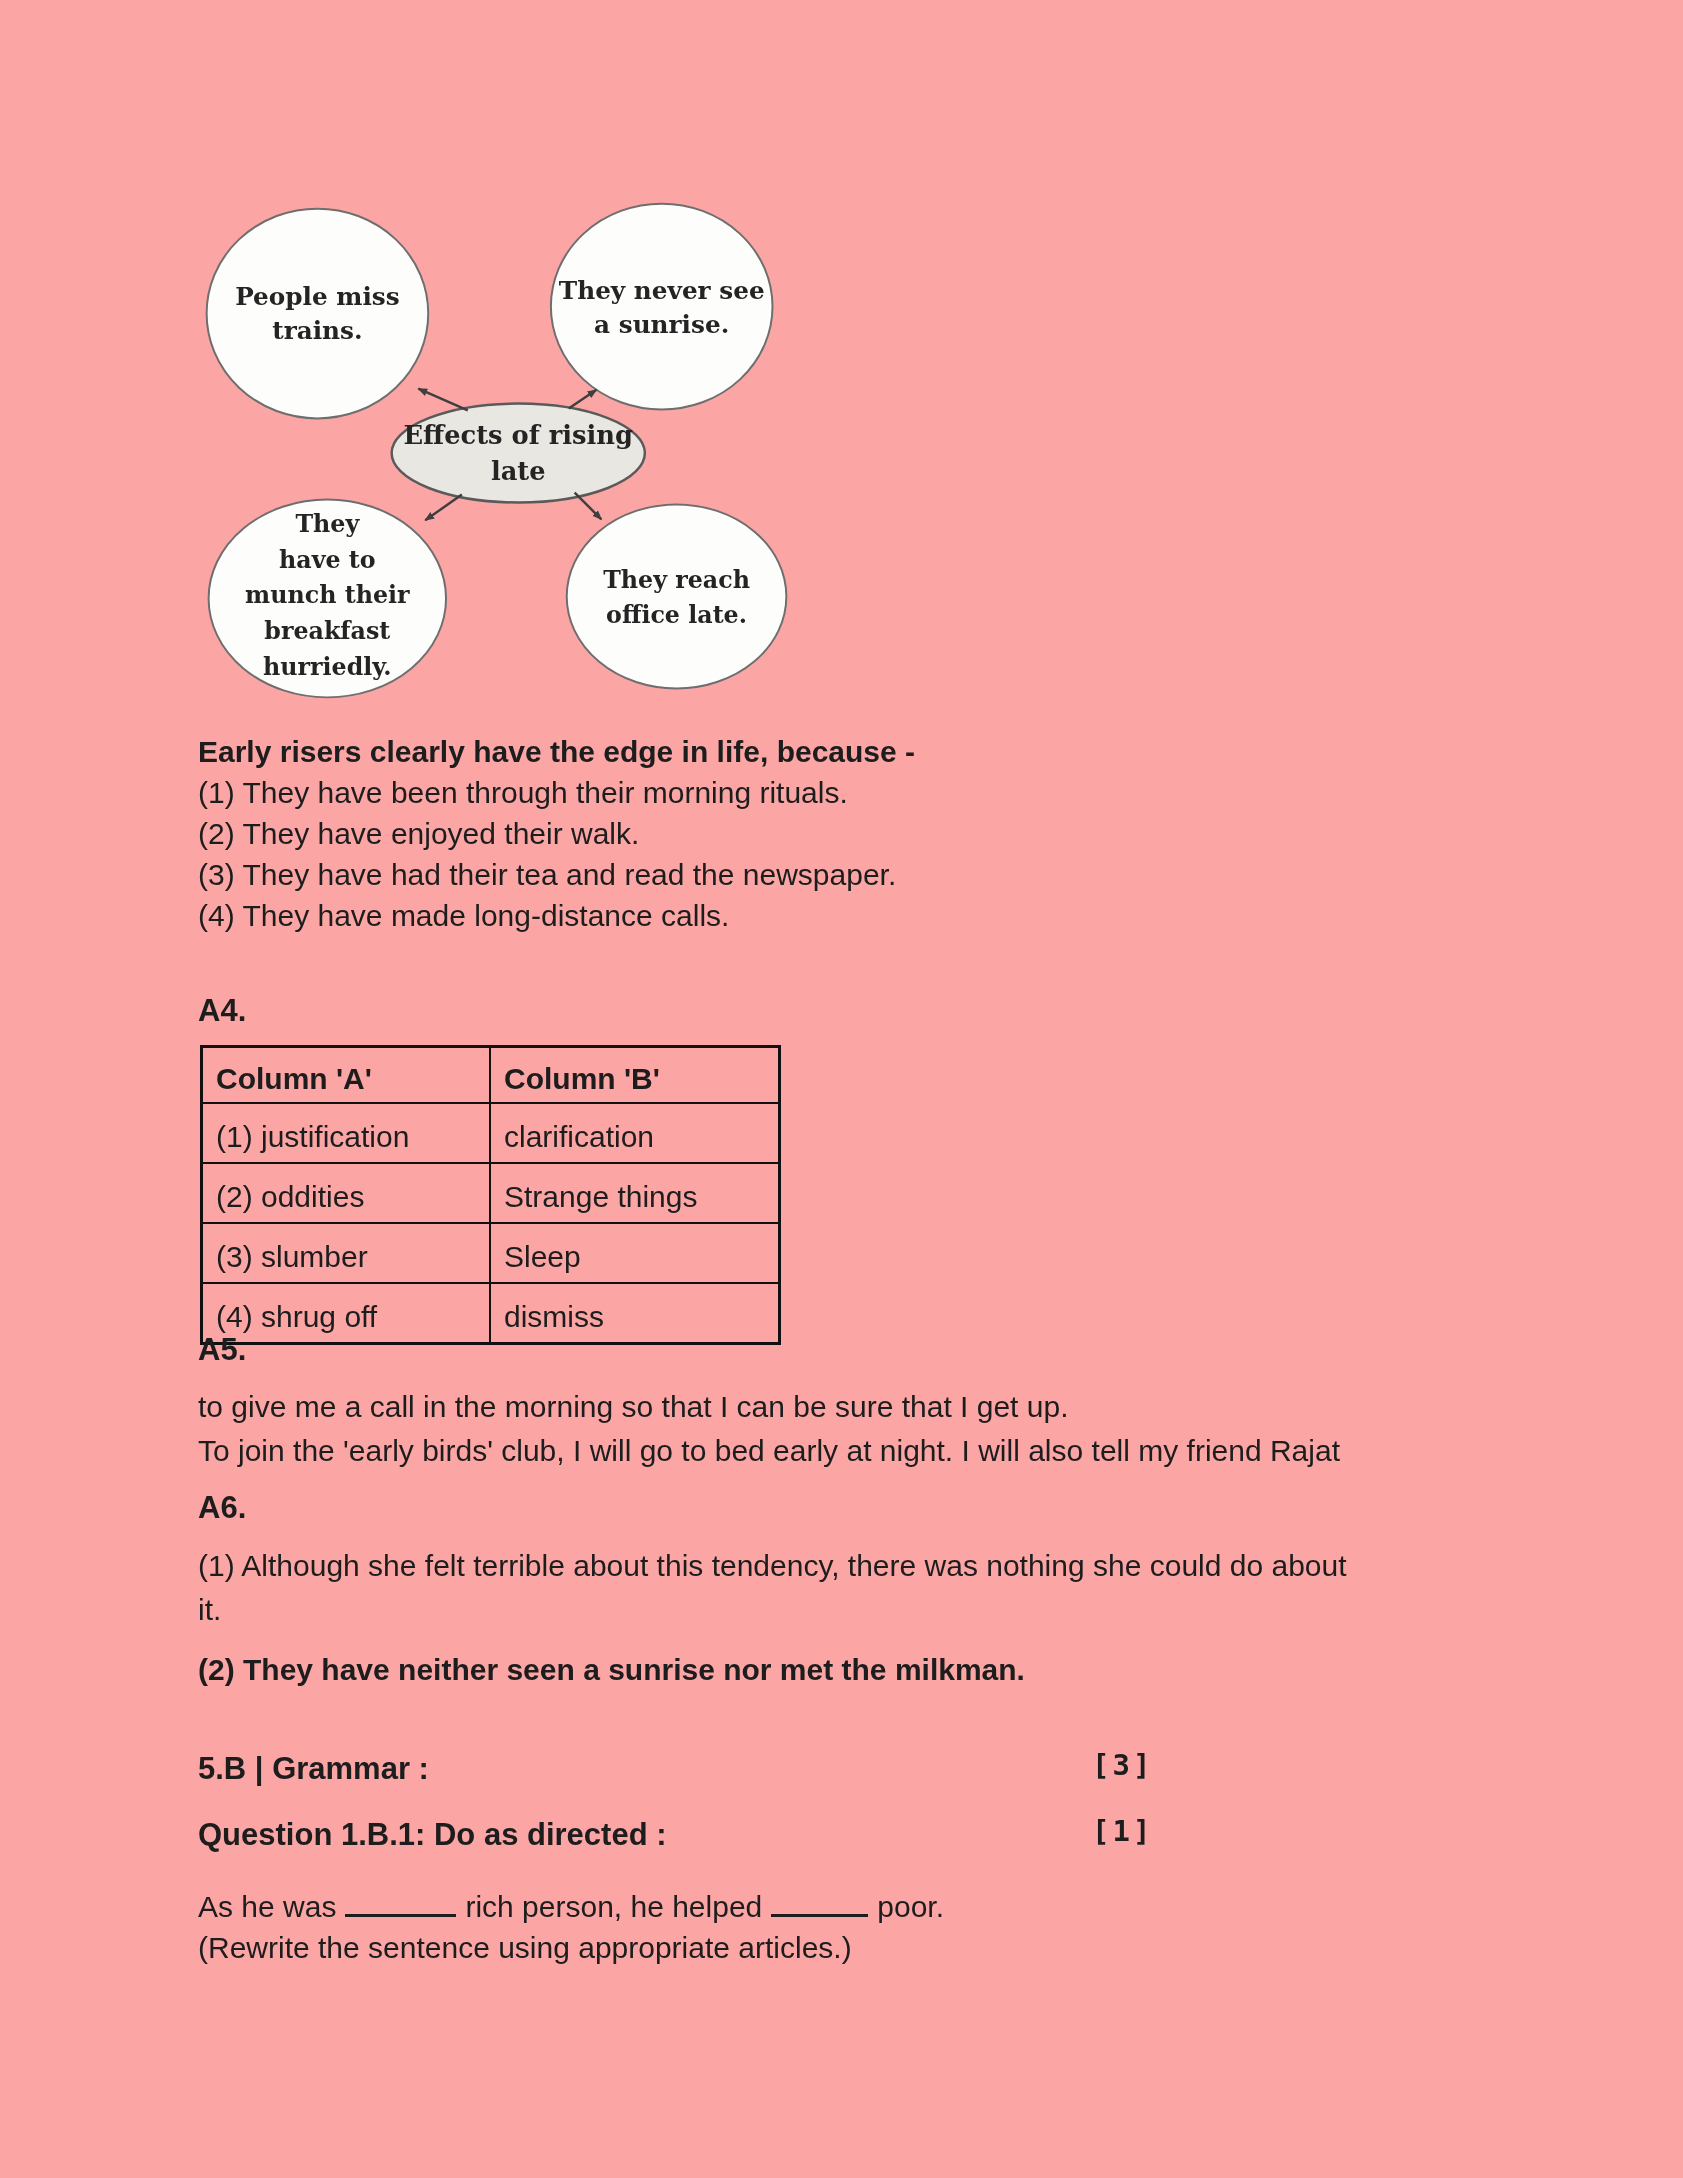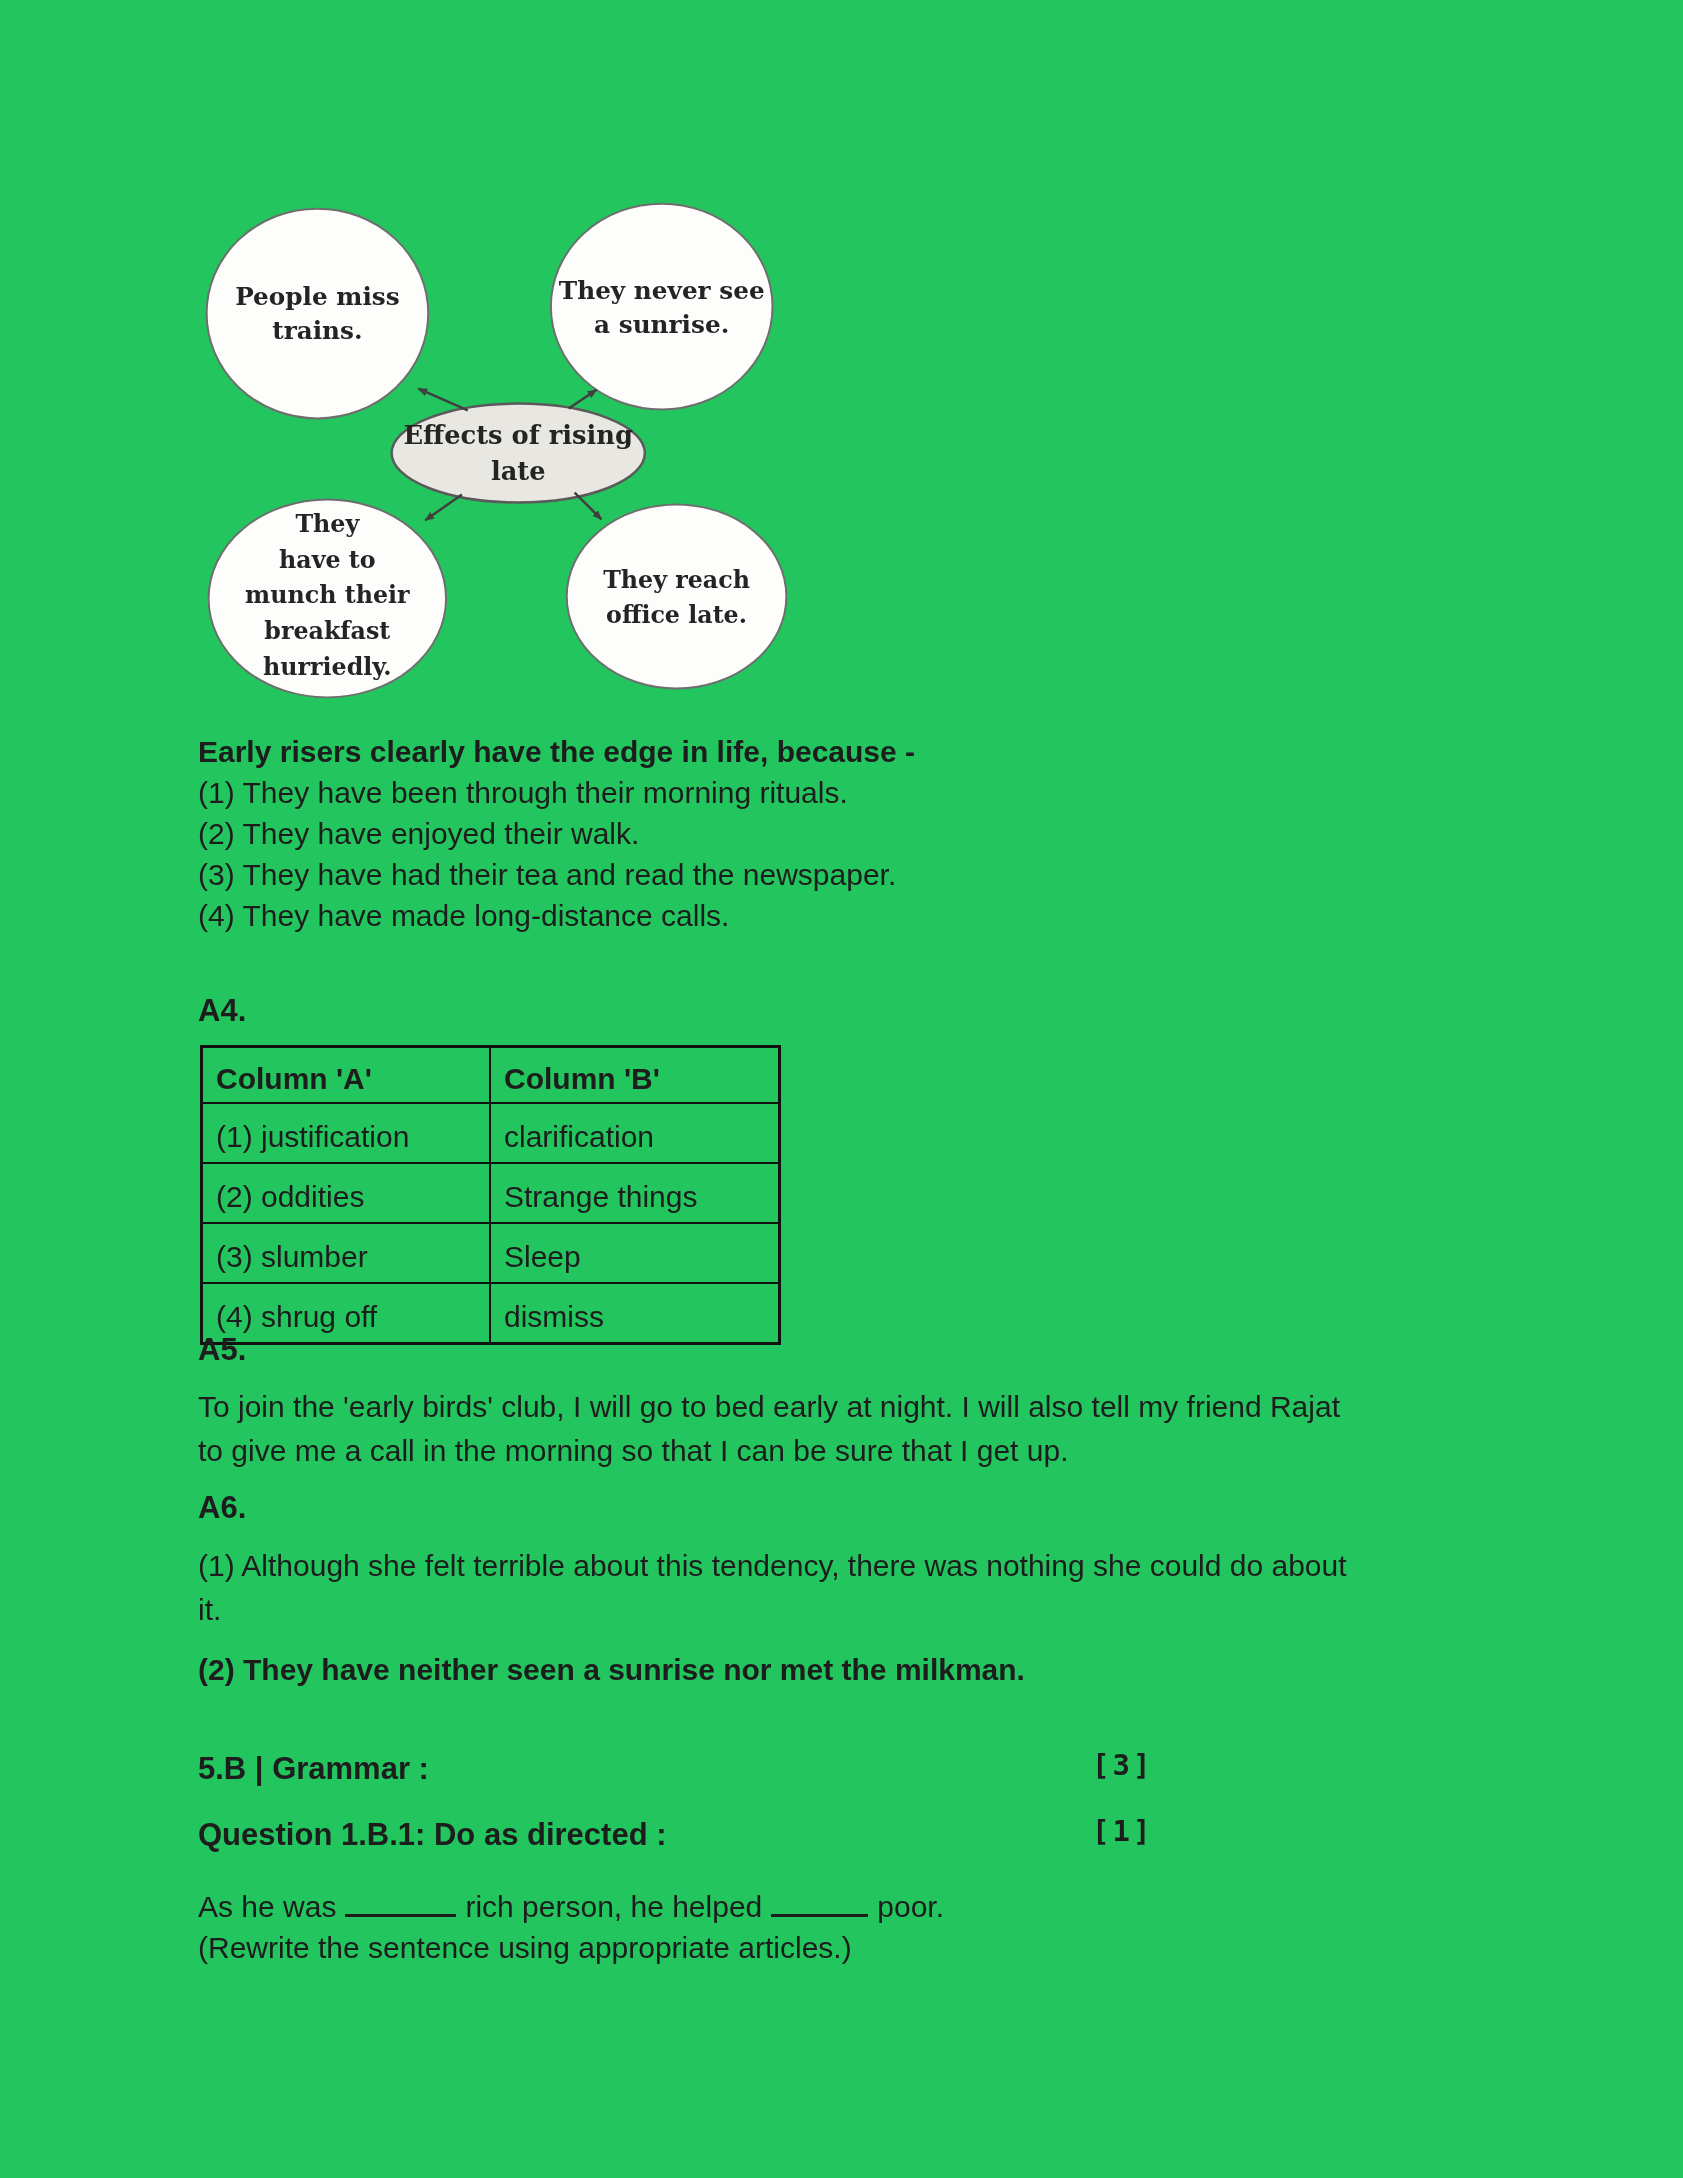--- a/index.html
+++ b/index.html
@@ -1,19 +1,19 @@
 <!DOCTYPE html>
 <html><head>
 <meta charset="utf-8">
 <style>
   html,body{margin:0;padding:0;background:#ffffff;}
   #page{
     position:relative;
     width:1683px;height:2178px;
-    background:#22c55e;
+    background:#fca5a5;
     font-family:"Liberation Sans", sans-serif;
     color:#1d1d1d;
     overflow:hidden;
   }
   .abs{position:absolute;}
   
   #diagram-svg text{
     font-family:"DejaVu Serif", serif;
     font-weight:bold;
     fill:#242424;
@@ -130,22 +130,22 @@
     </tr>
     <tr>
       <td>(4) shrug off</td>
       <td>dismiss</td>
     </tr>
   </tbody>
     </table>
 
   <div class="abs heading" style="left:198px;top:1329px;">A5.</div>
   <div class="abs" style="left:198px;top:1385px;">
+    <div class="para-line">to give me a call in the morning so that I can be sure that I get up.</div>
     <div class="para-line">To join the 'early birds' club, I will go to bed early at night. I will also tell my friend Rajat</div>
-    <div class="para-line">to give me a call in the morning so that I can be sure that I get up.</div>
   </div>
 
   <div class="abs heading" style="left:198px;top:1487px;">A6.</div>
   <div class="abs" style="left:198px;top:1544px;">
     <div class="para-line">(1) Although she felt terrible about this tendency, there was nothing she could do about</div>
     <div class="para-line">it.</div>
   </div>
   <div class="abs para-line" style="left:198px;top:1648px;font-weight:bold;">(2) They have neither seen a sunrise nor met the milkman.</div>
 
   <div class="abs" style="left:198px;top:1748px;width:970px;height:45px;">

